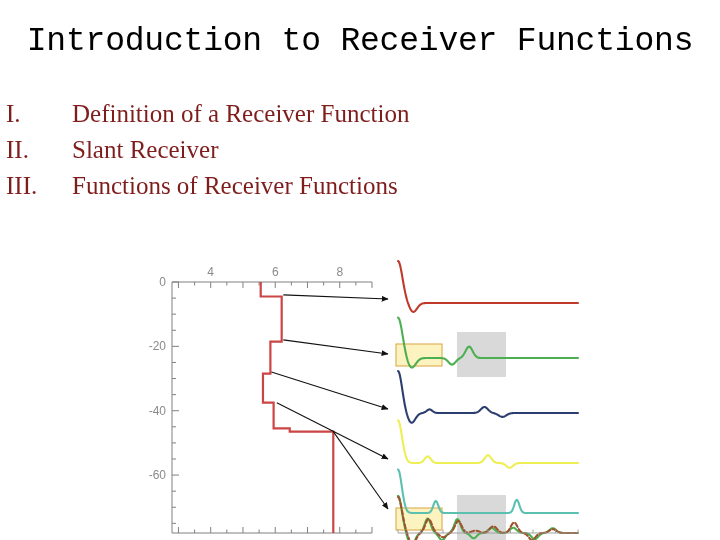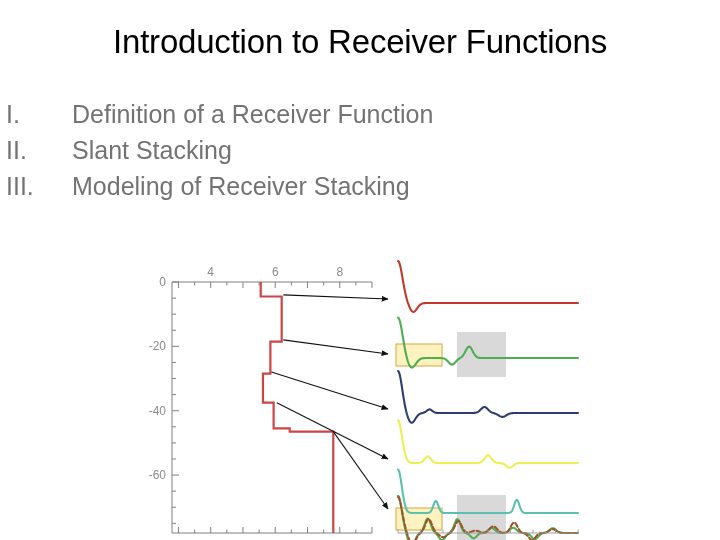--- a/index.html
+++ b/index.html
@@ -26,34 +26,35 @@
   
   #title {
     position: absolute;
     left: 0;
     top: 22px;
     width: 720px;
     text-align: center;
     font-size: 33px;
     line-height: 40px;
     color: #000000;
-    font-family: Liberation Sans, sans-serif;
+    font-family: Liberation Mono, monospace;
     letter-spacing: -0.2px;
     white-space: nowrap;
   }
 
   
   #outline {
     position: absolute;
     left: 6px;
     top: 96px;
     width: 700px;
-    color: #737373;
+    color: #7f1d1d;
     font-size: 25px;
     line-height: 36px;
+    font-family: Liberation Serif, serif;
   }
   .outline-row {
     display: block;
     white-space: nowrap;
     height: 36px;
   }
   .outline-num {
     display: inline-block;
     width: 66px;
     text-align: left;
@@ -77,24 +78,24 @@
 
 <div id="slide">
 
   <div id="title">Introduction to Receiver Functions</div>
 
   <div id="outline">
     <div class="outline-row">
       <span class="outline-num">I.</span><span class="outline-text">Definition of a Receiver Function</span>
     </div>
     <div class="outline-row">
-      <span class="outline-num">II.</span><span class="outline-text">Slant Stacking</span>
+      <span class="outline-num">II.</span><span class="outline-text">Slant Receiver</span>
     </div>
     <div class="outline-row">
-      <span class="outline-num">III.</span><span class="outline-text">Modeling of Receiver Stacking</span>
+      <span class="outline-num">III.</span><span class="outline-text">Functions of Receiver Functions</span>
     </div>
   </div>
 
   <div id="figure">
     <svg width="460" height="282" viewBox="0 0 460 282">
 
       <g id="vel-axes">
           <path d="M32,24 L232,24" stroke="#808080" stroke-width="1" fill="none"></path>
           <path d="M32,24 L32,275" stroke="#808080" stroke-width="1" fill="none"></path>
           <path d="M32,275 L232,275" stroke="#808080" stroke-width="1" fill="none"></path>

